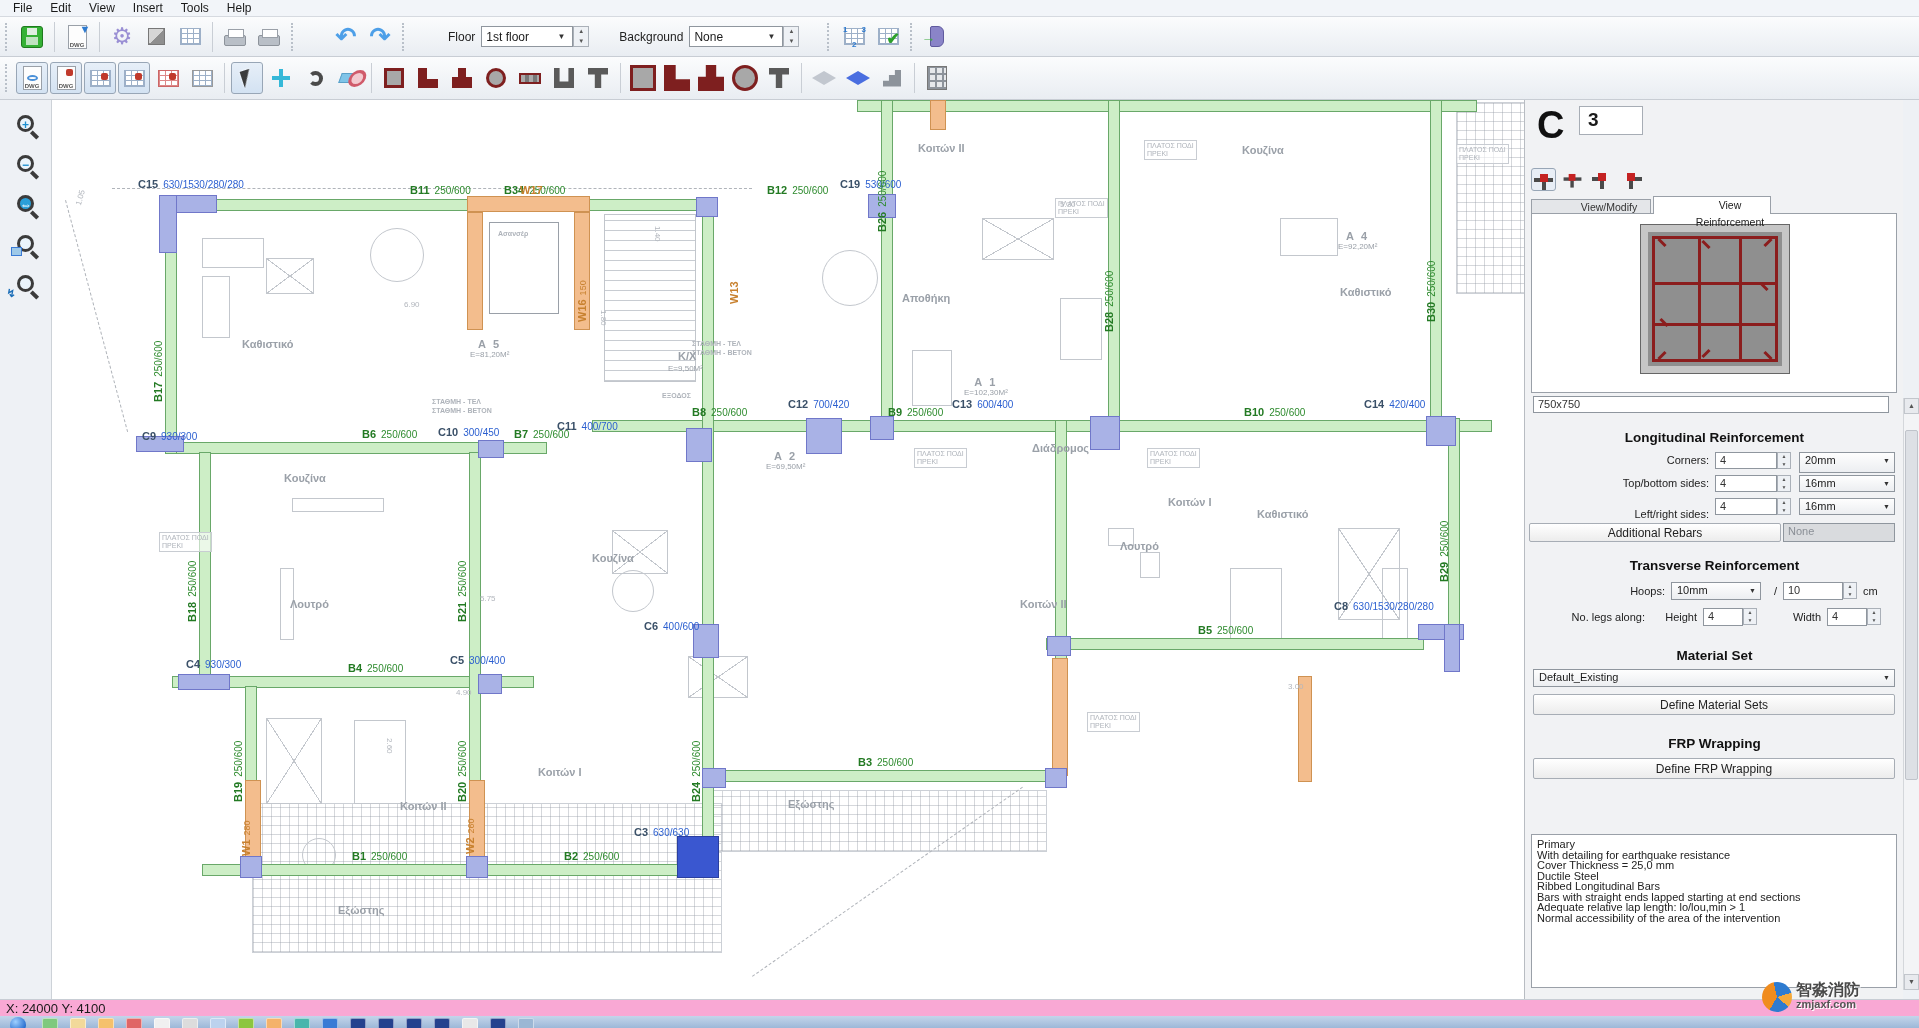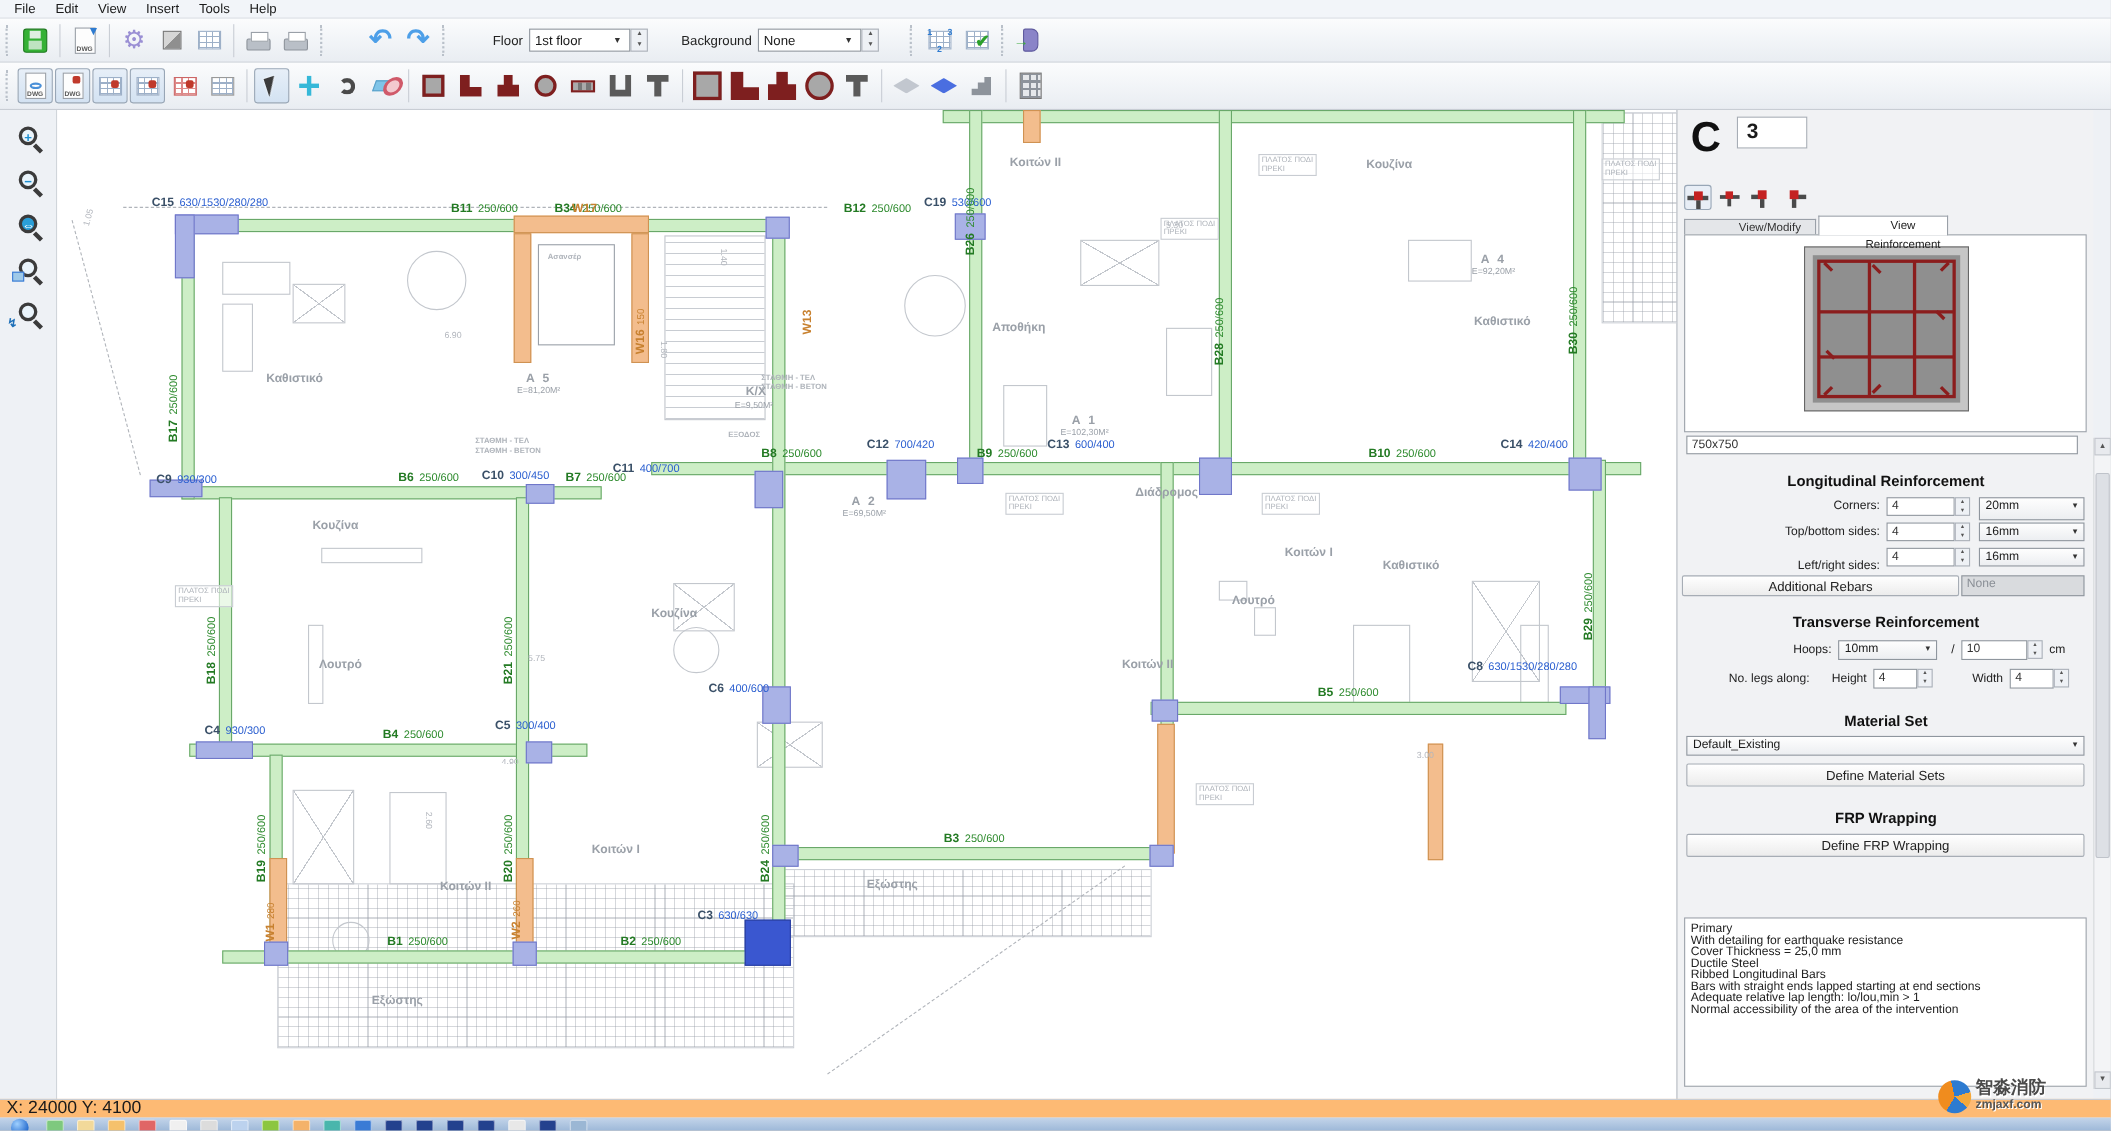--- a/index.html
+++ b/index.html
@@ -146,22 +146,22 @@
   .spin2 i{flex:1;font-style:normal;font-size:5px;line-height:7px;text-align:center;color:#555;}
   .btnp{border:1px solid #a7adb5;background:linear-gradient(#ffffff,#ececec);font-size:12px;text-align:center;
         border-radius:2px;color:#222;display:flex;align-items:center;justify-content:center;}
   #advbox{position:absolute;border:1px solid #9aa0a8;background:#fff;font-size:11px;line-height:10.5px;padding:4px 5px;color:#222;}
   #advbox div{margin-bottom:0;}
   #rscroll{position:absolute;left:1903px;top:398px;width:16px;height:592px;background:#f3f4f6;border-left:1px solid #d4d7db;}
   #rscroll .sarr{position:absolute;left:0;width:15px;height:16px;background:#e8eaee;border:1px solid #c2c6cc;font-size:7px;text-align:center;line-height:14px;color:#555;}
   #rscroll .sthumb{position:absolute;left:1px;top:32px;width:13px;height:350px;background:#dde0e5;border:1px solid #bfc3ca;border-radius:2px;}
 
   
-  #statusbar{position:absolute;left:0;top:999px;width:100%;height:17px;background:#fdba74;border-top:1px solid #c8cdd4;
-             font-size:16px;display:flex;align-items:center;padding-left:6px;}
+  #statusbar{position:absolute;left:0;top:999px;width:100%;height:17px;background:#f9a8d4;border-top:1px solid #c8cdd4;
+             font-size:13px;display:flex;align-items:center;padding-left:6px;}
   #taskbar{position:absolute;left:0;top:1016px;width:100%;height:12px;background:linear-gradient(#c4d5ea,#9db8d8);overflow:hidden;
            display:flex;align-items:flex-start;padding-left:4px;}
   .orb{width:16px;height:16px;border-radius:50%;background:radial-gradient(circle at 35% 30%,#9fd0ff,#2a6fd0 70%);margin:1px 10px 0 6px;flex:none;}
   .tico{width:16px;height:14px;border-radius:2px;margin:2px 6px 0 6px;flex:none;border:1px solid rgba(255,255,255,.5);}
 
   
   #watermark{position:absolute;left:1762px;top:982px;z-index:20;display:flex;align-items:center;}
   .wlogo{width:30px;height:30px;border-radius:50%;flex:none;
          background:conic-gradient(from 210deg,#f08c1e 0 38%,#2e7bd0 38% 62%,#f4a83a 62% 78%,#2e7bd0 78%);}
   .wtxt{margin-left:4px;line-height:14px;}

